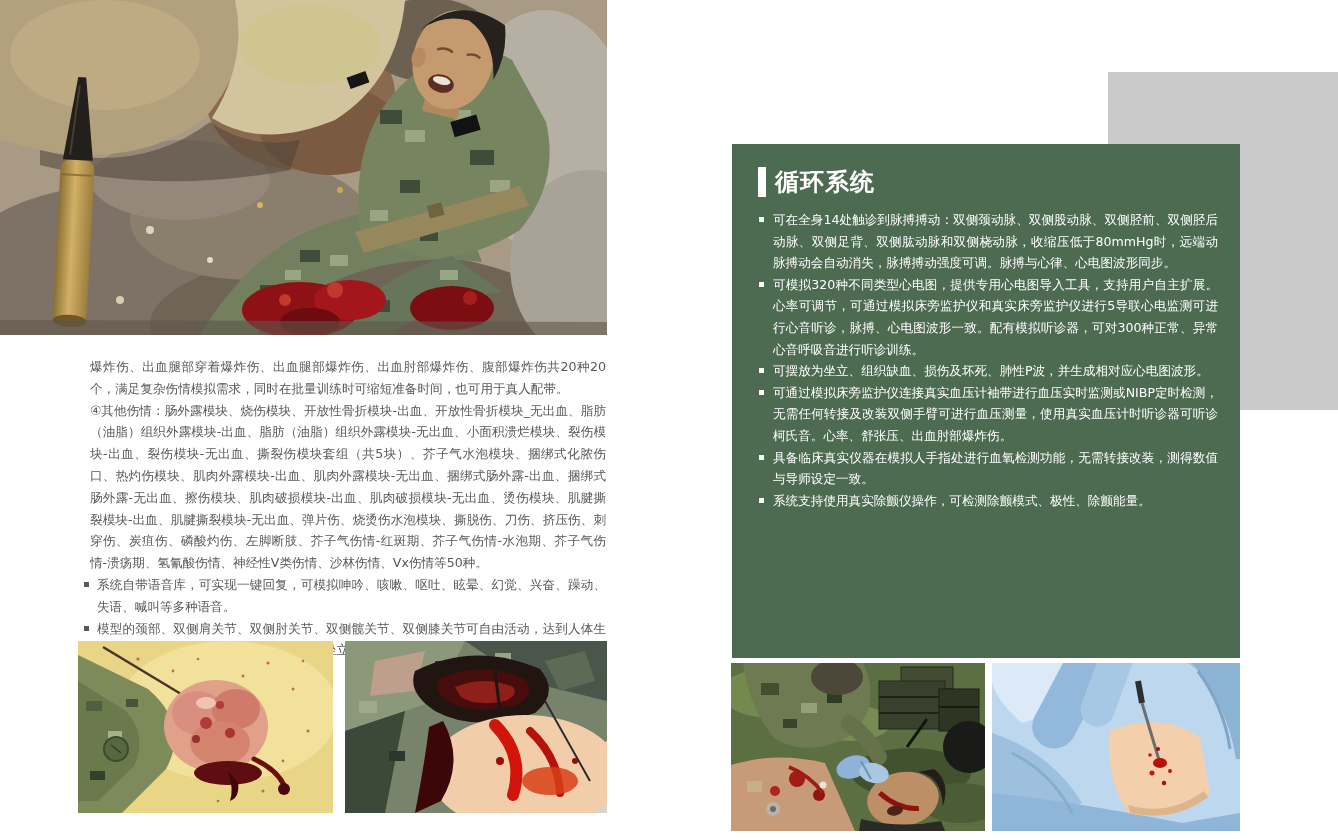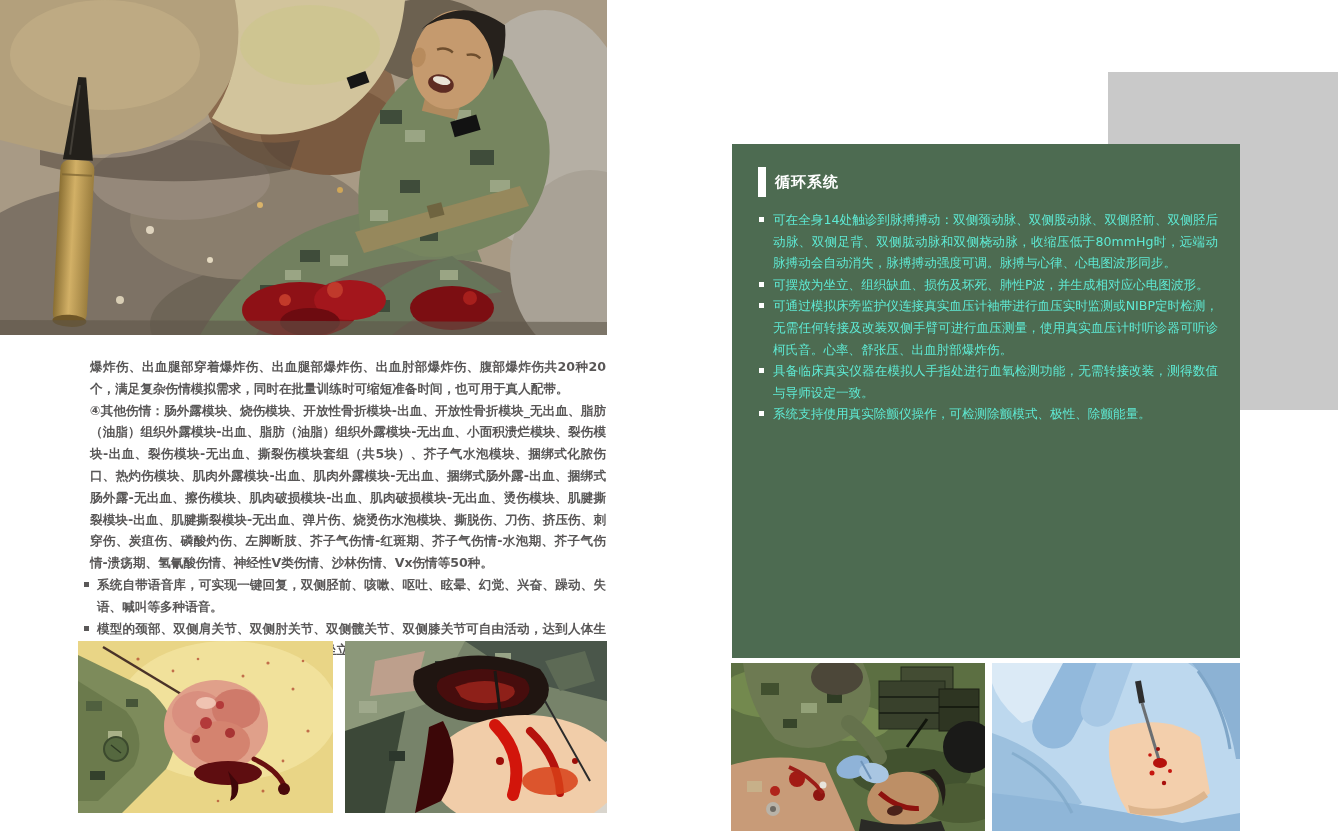--- a/index.html
+++ b/index.html
@@ -14,29 +14,29 @@
   .page{position:relative;width:1338px;height:840px;background:#fff;overflow:hidden;}
 
   .main-photo{position:absolute;left:0;top:0;width:607px;height:335px;display:block;}
 
   .gray-block{position:absolute;left:1108px;top:72px;width:230px;height:338px;background:var(--gray-block);}
 
   .green-panel{position:absolute;left:732px;top:144px;width:508px;height:514px;
     background:var(--panel-green);color:var(--panel-text);padding:20px 22px 0 26px;}
   .panel-header{display:flex;align-items:center;height:32px;margin-top:2px;}
   .title-bar{width:8px;height:30px;background:#ffffff;margin-right:9px;flex:0 0 auto;}
-  .panel-title{font-size:15px;font-weight:bold;letter-spacing:1px;color:#ffffff;}
+  .panel-title{font-size:24px;font-weight:bold;letter-spacing:1px;color:#ffffff;}
   .panel-bullets{list-style:none;margin-top:11px;}
   .panel-bullets li{position:relative;padding-left:15px;font-size:12.6px;line-height:21.6px;
-    text-align:justify;color:#5eead4;}
+    text-align:justify;color:#ffffff;}
   .panel-bullets li::before{content:"";position:absolute;left:1px;top:8px;width:5px;height:5px;background:#ffffff;}
 
   .left-column{position:absolute;left:90px;top:356px;width:516px;color:var(--body-text);
     font-size:12.6px;line-height:21.8px;text-align:justify;}
-  .left-column p{margin:0;font-weight:bold;}
+  .left-column p{margin:0;}
   .left-column p.bullet{position:relative;margin-left:-6px;padding-left:13px;}
   .left-column p.bullet::before{content:"";position:absolute;left:0;top:8px;width:5px;height:5px;background:#5a5858;}
 
   .photo{position:absolute;display:block;}
   .wound-photo-1{left:78px;top:641px;width:255px;height:172px;}
   .wound-photo-2{left:345px;top:641px;width:262px;height:172px;}
   .treatment-photo-1{left:731px;top:663px;width:254px;height:168px;}
   .treatment-photo-2{left:992px;top:663px;width:248px;height:168px;}
 </style>
 </head>
@@ -142,39 +142,40 @@
   <div class="gray-block"></div>
 
   <section class="green-panel">
     <header class="panel-header">
       <span class="title-bar"></span>
       <h2 class="panel-title">循环系统</h2>
     </header>
     <ul class="panel-bullets">
   <li class="panel-bullet">可在全身14处触诊到脉搏搏动：双侧颈动脉、双侧股动脉、双侧胫前、双侧胫后动脉、双侧足背、双侧肱动脉和双侧桡动脉，收缩压低于80mmHg时，远端动脉搏动会自动消失，脉搏搏动强度可调。脉搏与心律、心电图波形同步。</li>
 
+  <li class="panel-bullet">可模拟320种不同类型心电图，提供专用心电图导入工具，支持用户自主扩展。心率可调节，可通过模拟床旁监护仪和真实床旁监护仪进行5导联心电监测可进行心音听诊，脉搏、心电图波形一致。配有模拟听诊器，可对300种正常、异常心音呼吸音进行听诊训练。</li>
 
   <li class="panel-bullet">可摆放为坐立、组织缺血、损伤及坏死、肺性P波，并生成相对应心电图波形。</li>
 
 
 
   <li class="panel-bullet">可通过模拟床旁监护仪连接真实血压计袖带进行血压实时监测或NIBP定时检测，无需任何转接及改装双侧手臂可进行血压测量，使用真实血压计时听诊器可听诊柯氏音。心率、舒张压、出血肘部爆炸伤。</li>
 
   <li class="panel-bullet">具备临床真实仪器在模拟人手指处进行血氧检测功能，无需转接改装，测得数值与导师设定一致。</li>
 
   <li class="panel-bullet">系统支持使用真实除颤仪操作，可检测除颤模式、极性、除颤能量。</li>
 </ul>
   </section>
 
   <div class="left-column">
   <p class="para plain">爆炸伤、出血腿部穿着爆炸伤、出血腿部爆炸伤、出血肘部爆炸伤、腹部爆炸伤共20种20个，满足复杂伤情模拟需求，同时在批量训练时可缩短准备时间，也可用于真人配带。</p>
 
   <p class="para plain">④其他伤情：肠外露模块、烧伤模块、开放性骨折模块-出血、开放性骨折模块_无出血、脂肪（油脂）组织外露模块-出血、脂肪（油脂）组织外露模块-无出血、小面积溃烂模块、裂伤模块-出血、裂伤模块-无出血、撕裂伤模块套组（共5块）、芥子气水泡模块、捆绑式化脓伤口、热灼伤模块、肌肉外露模块-出血、肌肉外露模块-无出血、捆绑式肠外露-出血、捆绑式肠外露-无出血、擦伤模块、肌肉破损模块-出血、肌肉破损模块-无出血、烫伤模块、肌腱撕裂模块-出血、肌腱撕裂模块-无出血、弹片伤、烧烫伤水泡模块、撕脱伤、刀伤、挤压伤、刺穿伤、炭疽伤、磷酸灼伤、左脚断肢、芥子气伤情-红斑期、芥子气伤情-水泡期、芥子气伤情-溃疡期、氢氰酸伤情、神经性V类伤情、沙林伤情、Vx伤情等50种。</p>
 
-  <p class="para bullet">系统自带语音库，可实现一键回复，双侧胫前、咳嗽、呕吐、眩晕、幻觉、兴奋、躁动、失语、喊叫等多种语音。</p>
+  <p class="para bullet">系统自带语音库，可实现一键回复，可模拟呻吟、咳嗽、呕吐、眩晕、幻觉、兴奋、躁动、失语、喊叫等多种语音。</p>
 
   <p class="para bullet">模型的颈部、双侧肩关节、双侧肘关节、双侧髋关节、双侧膝关节可自由活动，达到人体生理活动范围；并具有阻尼设计，可摆放为坐立、卧位、俯卧或侧卧姿势。</p>
 </div>
 
   <svg class="photo wound-photo-1" viewBox="0 0 255 172" preserveAspectRatio="none" aria-hidden="true">
     <rect width="255" height="172" fill="#e9d586"></rect>
     <ellipse cx="150" cy="70" rx="110" ry="70" fill="#f2e3a0" opacity="0.8"></ellipse>
     <g fill="#b2482f" opacity="0.75">
       <circle cx="60" cy="18" r="1.6"></circle>
         <circle cx="95" cy="30" r="1.4"></circle>

